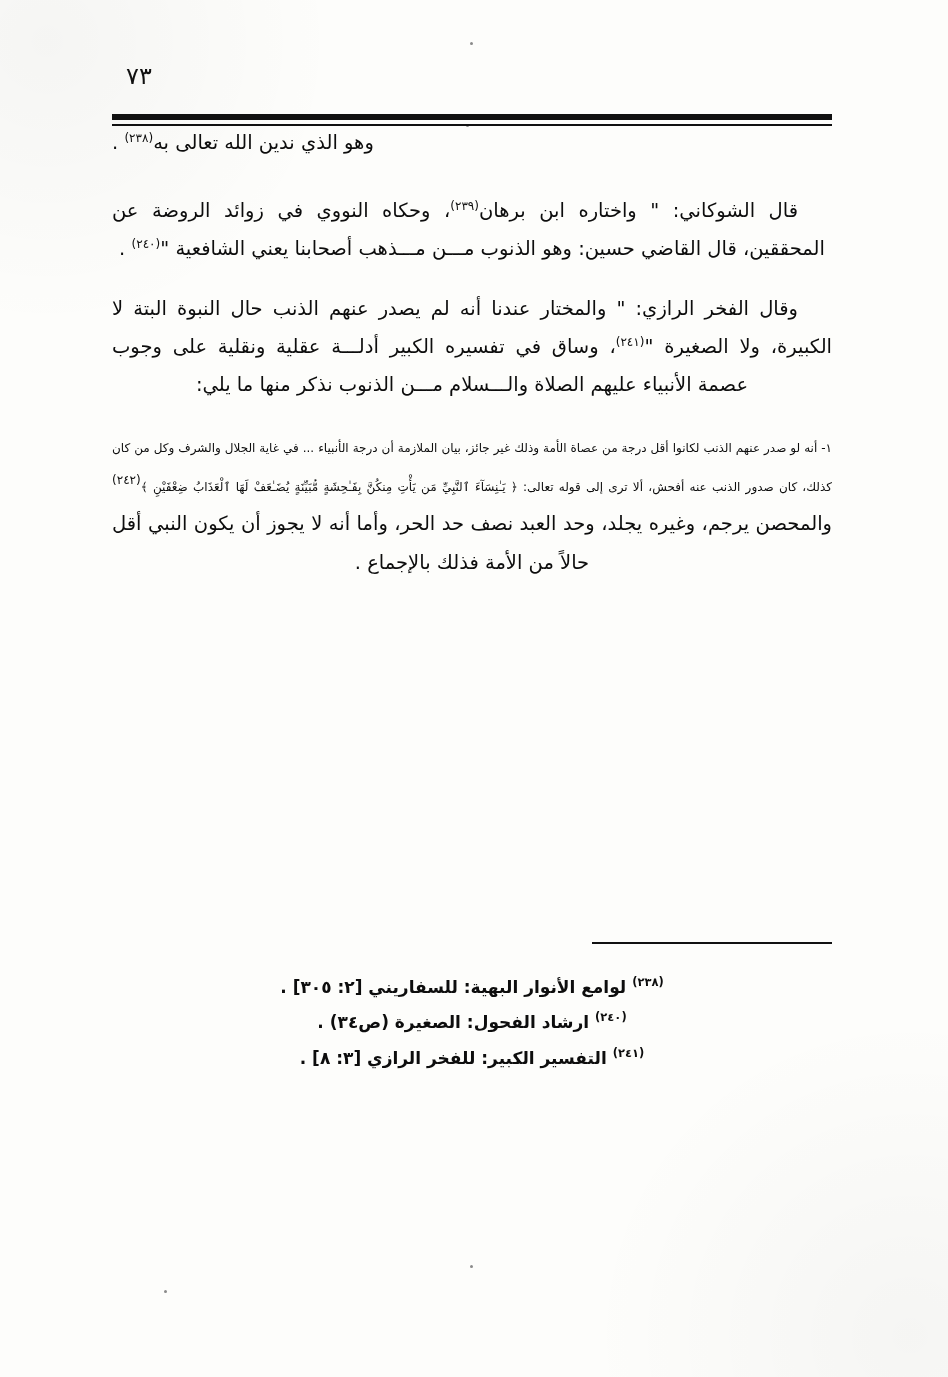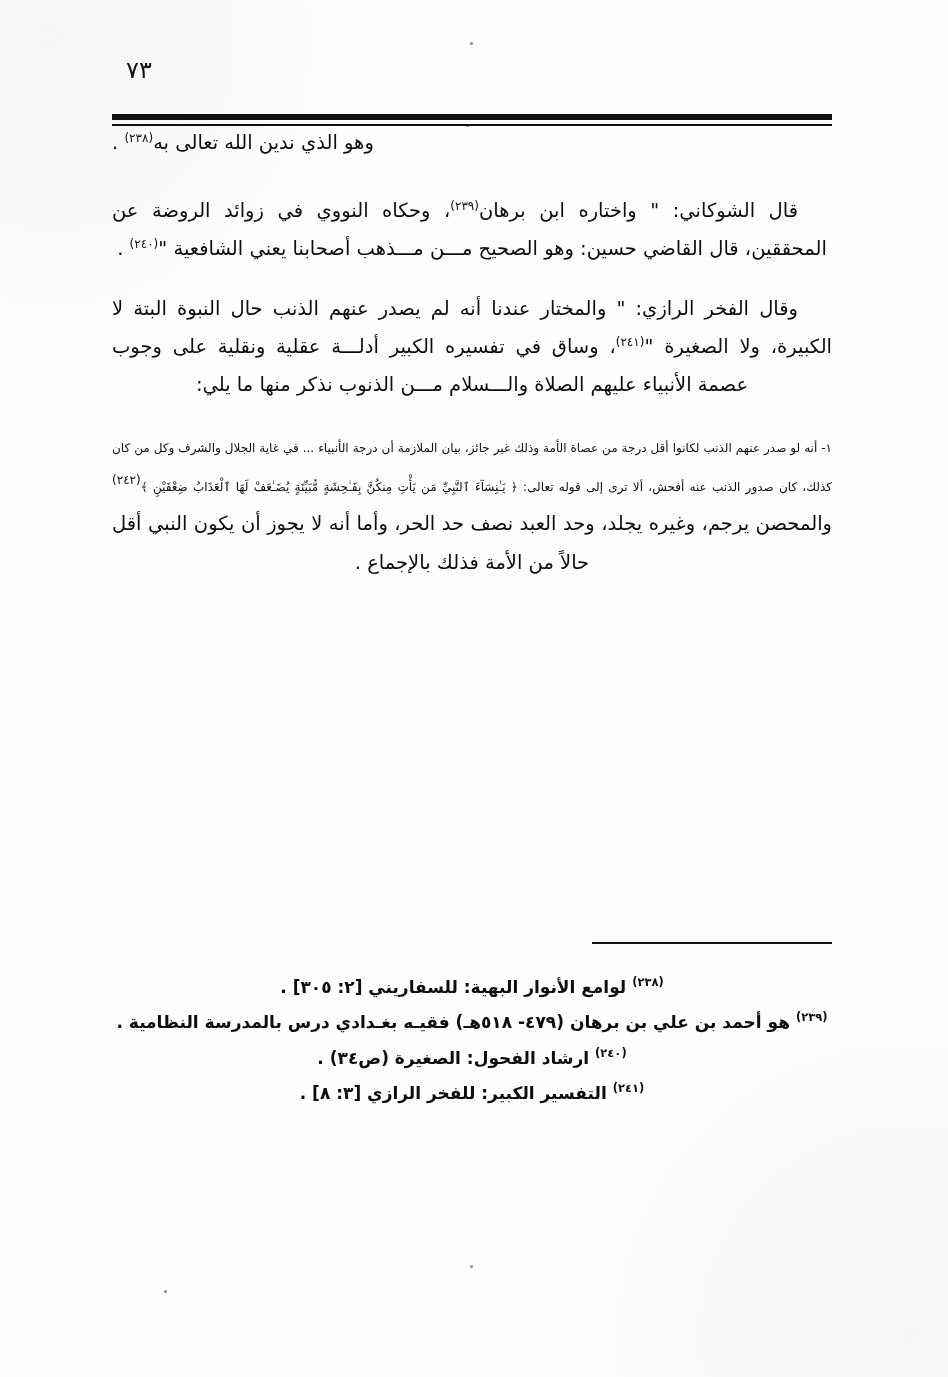--- a/index.html
+++ b/index.html
@@ -25,21 +25,21 @@
     content: "";
     position: absolute;
     inset: 0;
     pointer-events: none;
     background:
       radial-gradient(circle at 5% 3%, rgba(0,0,0,0.03), transparent 18%),
       radial-gradient(circle at 96% 97%, rgba(0,0,0,0.03), transparent 20%);
   }
   .page-number {
     position: absolute;
-    top: 56px;
+    top: 62px;
     left: 126px;
     font-size: 24px;
     letter-spacing: 1px;
     color: #111;
     font-family: "DejaVu Sans", sans-serif;
   }
   .rule-top {
     position: absolute;
     top: 114px;
     left: 112px;
@@ -153,21 +153,21 @@
 
   <div class="body-area">
 
     <p class="para first">
       <span>وهو الذي ندين الله تعالى به</span><sup class="ref">(٢٣٨)</sup><span> .</span>
     </p>
 
     <div class="gap"></div>
 
     <p class="para indent">
-      <span>قال الشوكاني: " واختاره ابن برهان</span><sup class="ref">(٢٣٩)</sup><span>، وحكاه النووي في زوائد الروضة عن المحققين، قال القاضي حسين: وهو الصحيح مـــن مـــذهب أصحابنا يعني الشافعية "</span><sup class="ref">(٢٤٠)</sup><span> .</span>
+      <span>قال الشوكاني: " واختاره ابن برهان</span><sup class="ref">(٢٣٩)</sup><span>، وحكاه النووي في زوائد الروضة عن المحققين، قال القاضي حسين: وهو الذنوب مـــن مـــذهب أصحابنا يعني الشافعية "</span><sup class="ref">(٢٤٠)</sup><span> .</span>
     </p>
 
     <div class="gap"></div>
 
     <p class="para indent">
       <span>وقال الفخر الرازي: " والمختار عندنا أنه لم يصدر عنهم الذنب حال النبوة البتة لا الكبيرة، ولا الصغيرة "</span><sup class="ref">(٢٤١)</sup><span>، وساق في تفسيره الكبير أدلـــة عقلية ونقلية على وجوب عصمة الأنبياء عليهم الصلاة والـــسلام مـــن الذنوب نذكر منها ما يلي:</span>
     </p>
 
     <div class="gap"></div>
 
@@ -177,24 +177,20 @@
 
   </div>
 
   <div class="footnote-sep"></div>
 
   <div class="footnotes">
     <p class="fn">
       <sup>(٢٣٨)</sup>
       <span>لوامع الأنوار البهية: للسفاريني [٢: ٣٠٥] .</span>
     </p>
-    <p class="fn two-line">
-      <sup>(٢٣٩)</sup>
-      <span>هو أحمد بن علي بن برهان (٤٧٩- ٥١٨هـ) فقيـه بغـدادي درس بالمدرسة النظامية .</span>
-    </p>
     <p class="fn">
       <sup>(٢٤٠)</sup>
       <span>ارشاد الفحول: الصغيرة (ص٣٤) .</span>
     </p>
     <p class="fn">
       <sup>(٢٤١)</sup>
       <span>التفسير الكبير: للفخر الرازي [٣: ٨] .</span>
     </p>
   </div>
 

